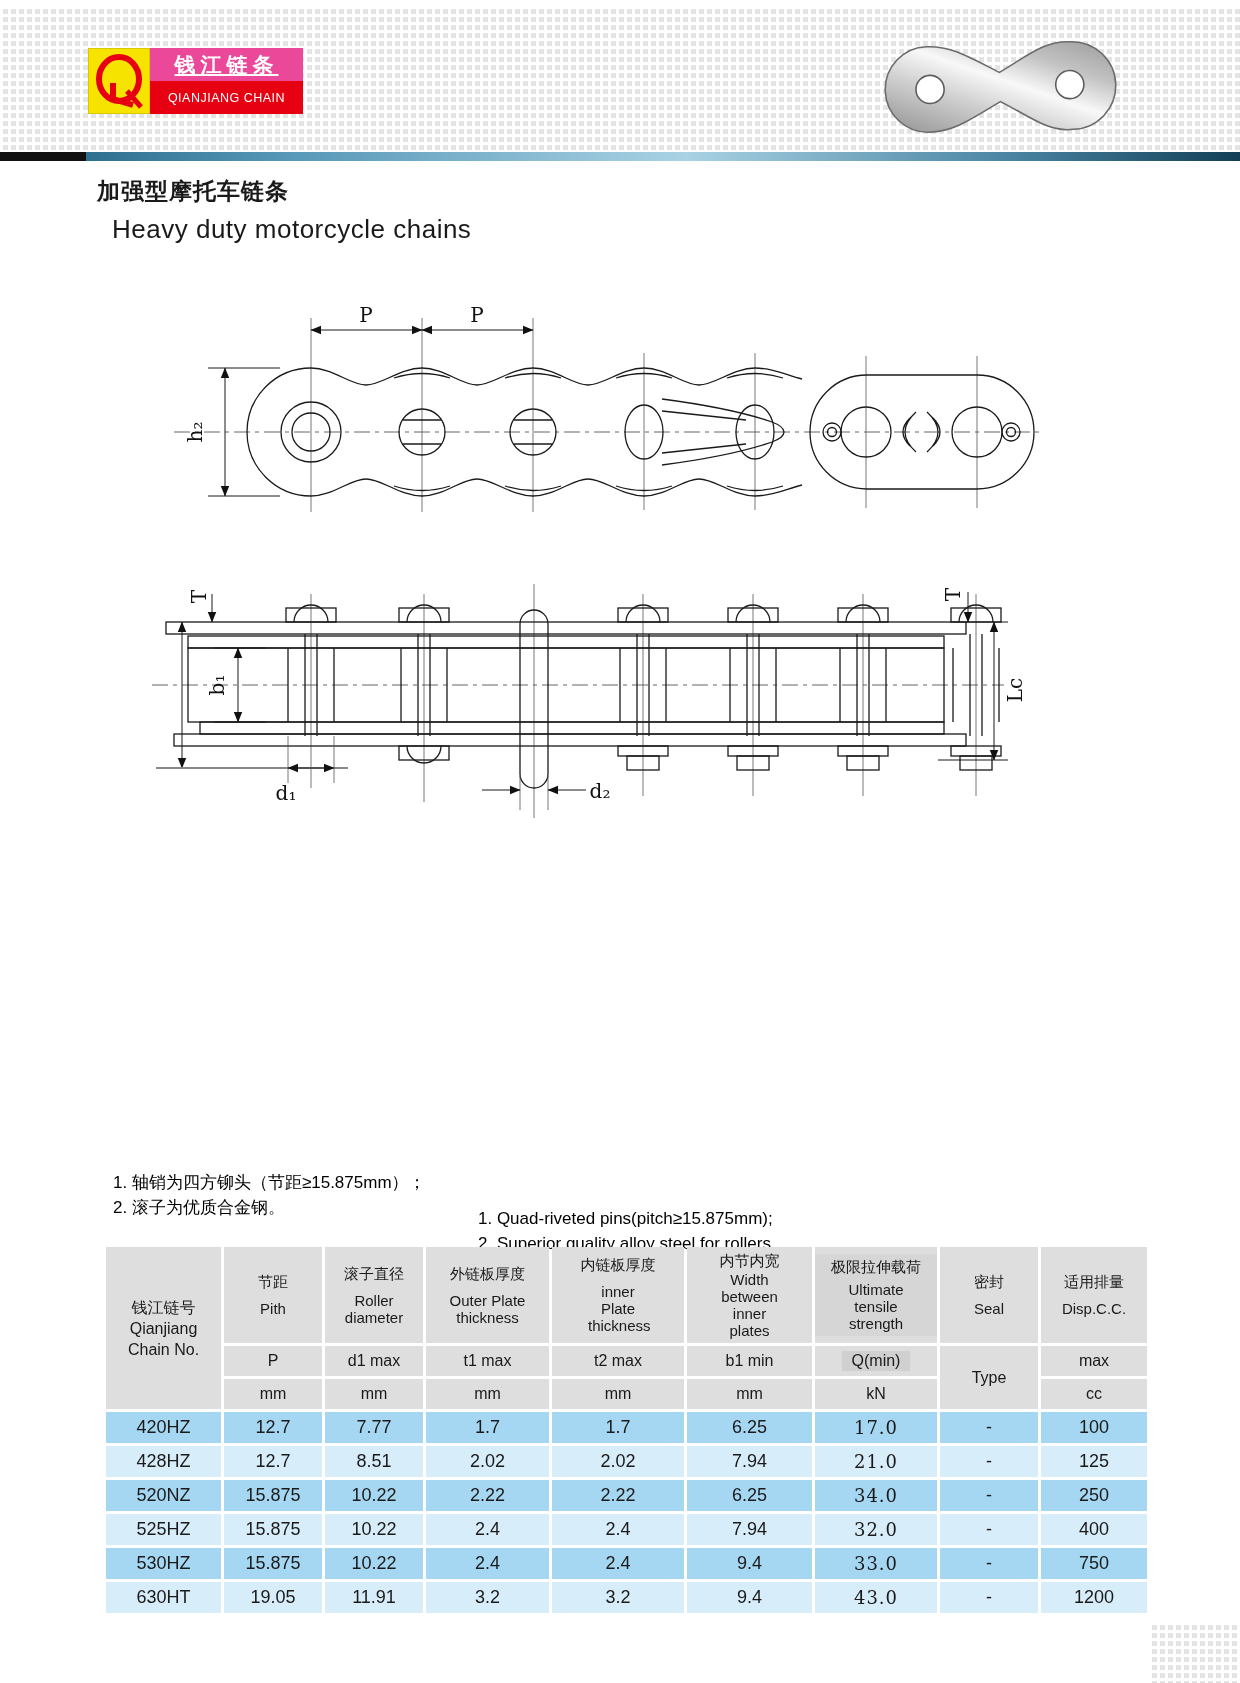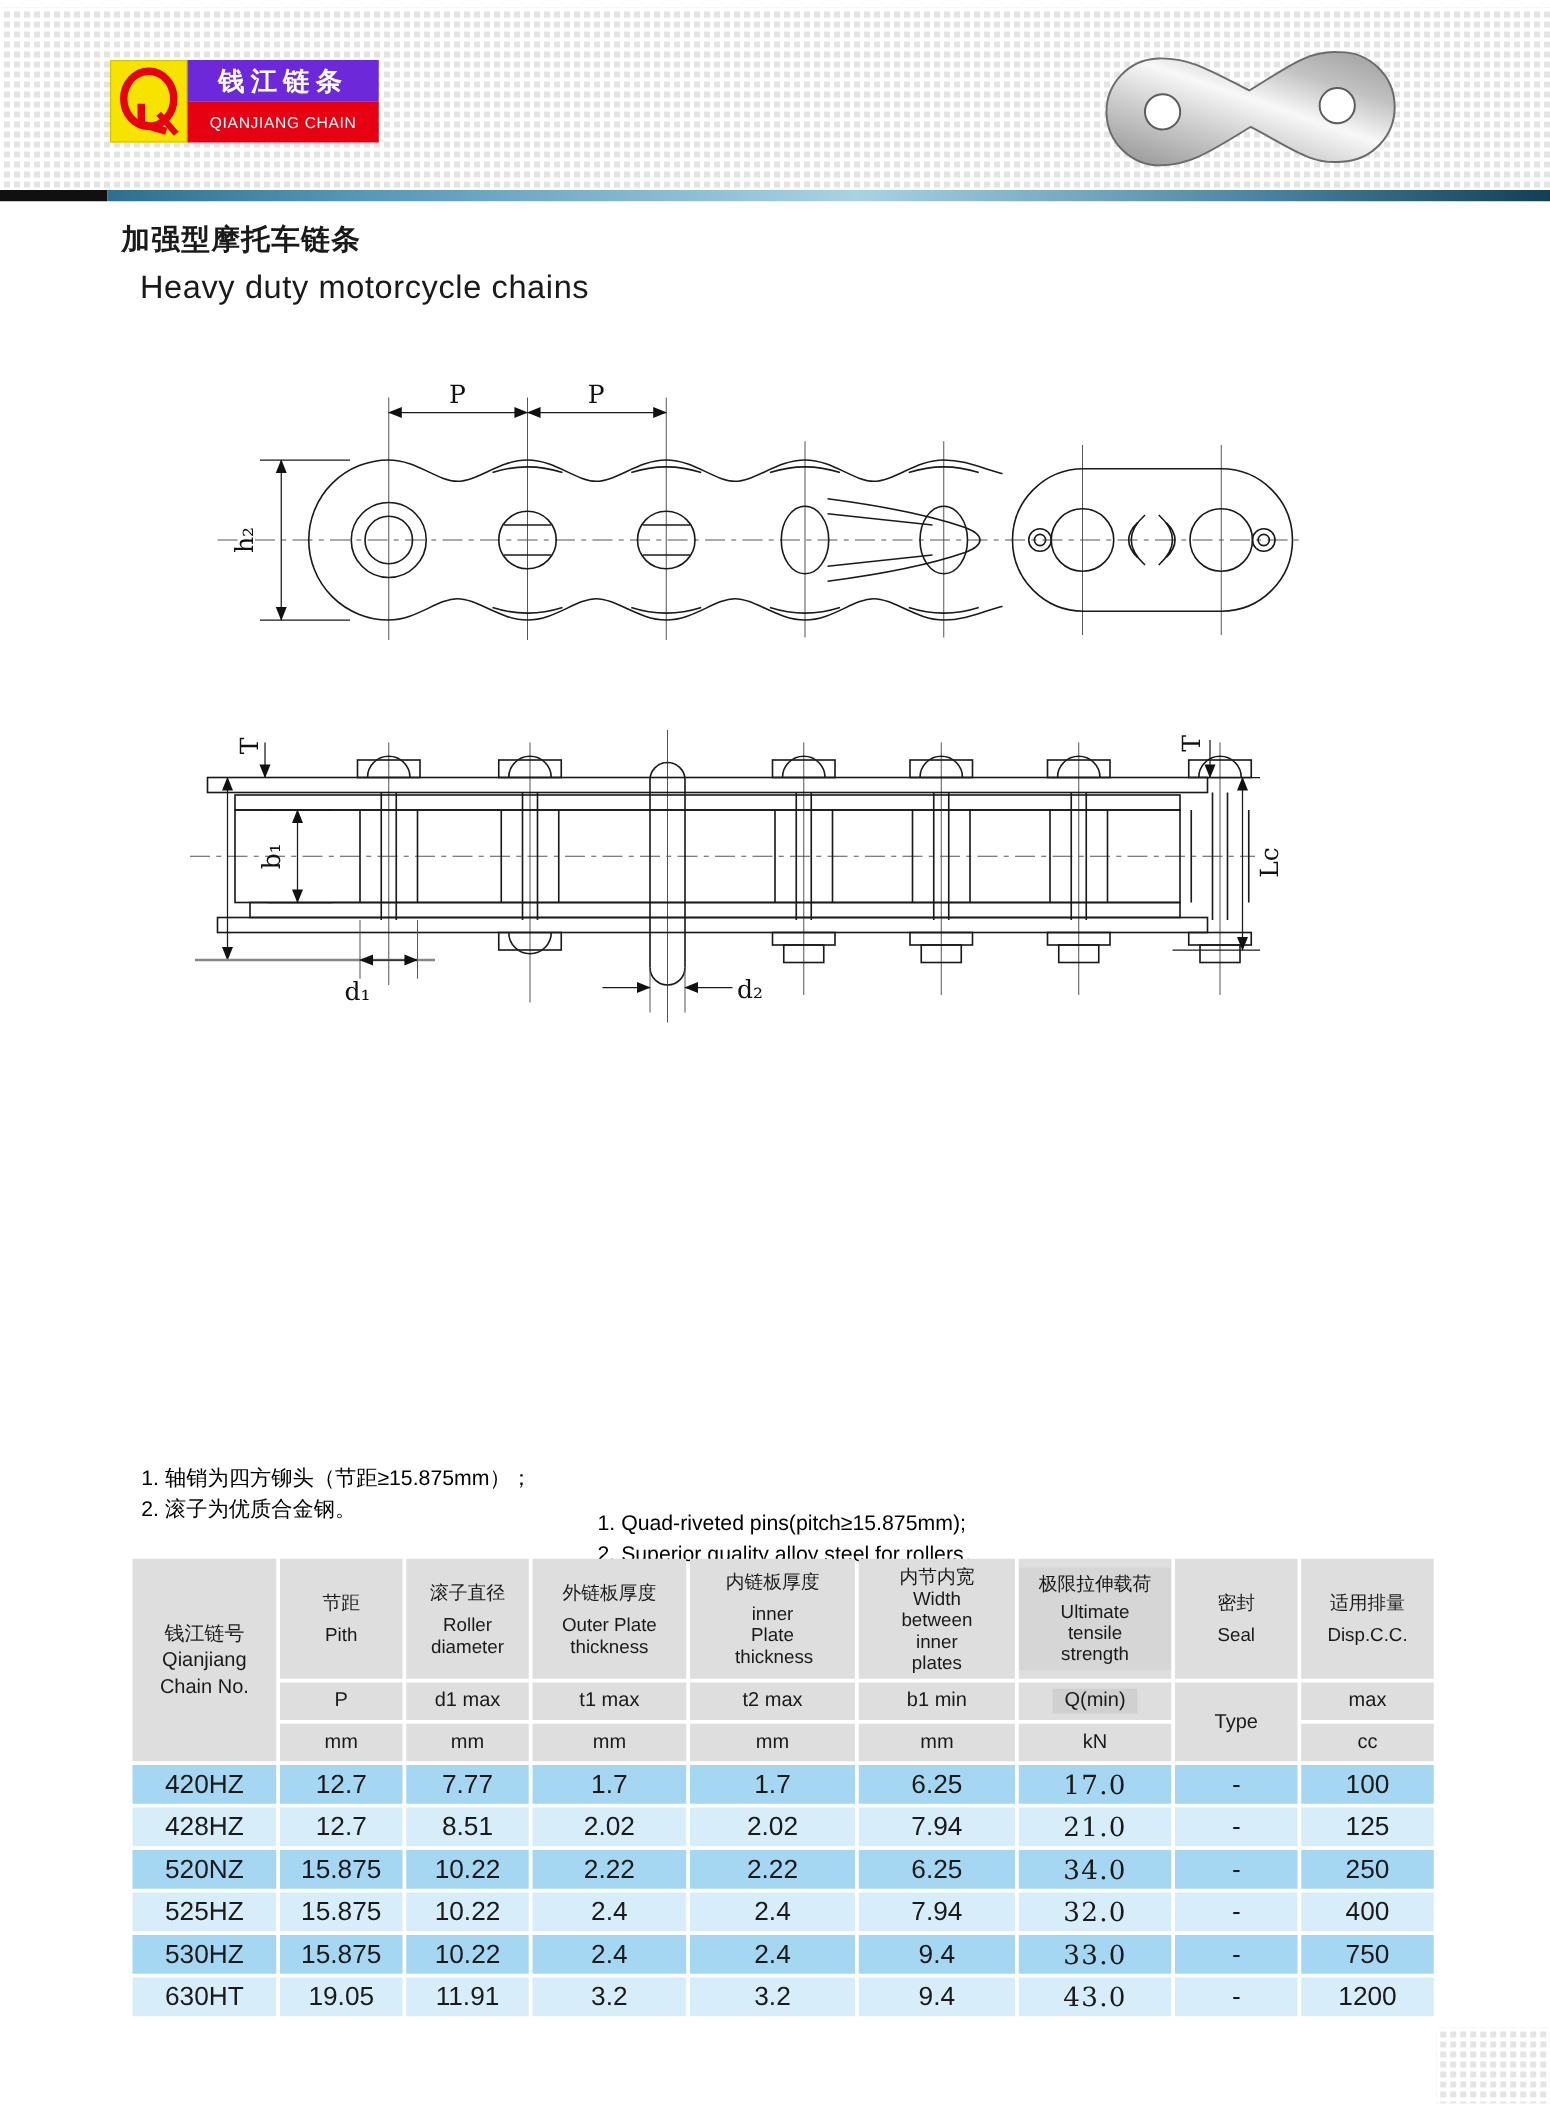--- a/index.html
+++ b/index.html
@@ -19,22 +19,22 @@
 
   
   #bar-black{position:absolute;left:0;top:152px;width:86px;height:9px;background:#101010;}
   #bar-blue{position:absolute;left:86px;top:152px;width:1154px;height:9px;
     background:linear-gradient(90deg,#2e6e8e 0%,#5898b8 18%,#a9d2e4 52%,#4a84a2 80%,#123f57 100%);}
 
   
   #logo{position:absolute;left:88px;top:48px;height:66px;display:flex;}
   #logo-mark{width:62px;height:66px;background:#f6e300;border:1px solid #d8c800;box-sizing:border-box;}
   #logo-text{width:153px;display:flex;flex-direction:column;}
-  #logo-cn{height:33px;background:#6d28d9;color:#fff;font-weight:bold;font-size:21px;
-    display:flex;align-items:center;justify-content:center;letter-spacing:5px;}
+  #logo-cn{height:33px;background:#ec4899;color:#fff;font-weight:bold;font-size:21px;
+    display:flex;align-items:center;justify-content:center;letter-spacing:5px;text-decoration:underline;}
   #logo-en{height:33px;background:#e60012;color:#fff;font-weight:normal;font-size:12.5px;
     display:flex;align-items:center;justify-content:center;letter-spacing:0.5px;}
 
   
   #plate-img{position:absolute;left:878px;top:40px;}
 
   
   #title-cn{position:absolute;left:97px;top:176px;font-size:23px;font-weight:bold;letter-spacing:1px;}
   #title-en{position:absolute;left:112px;top:214px;font-size:26px;letter-spacing:0.5px;}
 
@@ -57,21 +57,21 @@
   #spec-table{position:absolute;left:103px;top:1244px;border-collapse:separate;border-spacing:3px;
     table-layout:fixed;width:1047px;}
   #spec-table td{text-align:center;vertical-align:middle;padding:0;overflow:hidden;}
   td.h{background:#dedede;}
   .hcn{font-size:15px;margin-bottom:8px;}
   .hen{font-size:15px;line-height:17px;}
   td.chain-col{background:#dedede;font-size:16px;line-height:21px;padding-bottom:28px;}
   tr.r1 td{height:96px;}
   tr.r2 td{height:30px;font-size:16px;}
   tr.r3 td{height:30px;font-size:16px;}
-  tr.data td{height:31px;font-size:21px;}
+  tr.data td{height:31px;font-size:18px;}
   tr.dark td{background:#a6d7f2;}
   tr.light td{background:#d8edfa;}
   .patch2{background:#d0d0d0;display:inline-block;padding:1px 10px;}
   td.qcol{font-family:"DejaVu Serif", serif;letter-spacing:1px;}
   .ultimate-wrap{background:#d6d6d6;display:inline-block;padding:4px 8px;}
 </style>
 </head>
 <body>
 
 <div id="page">

